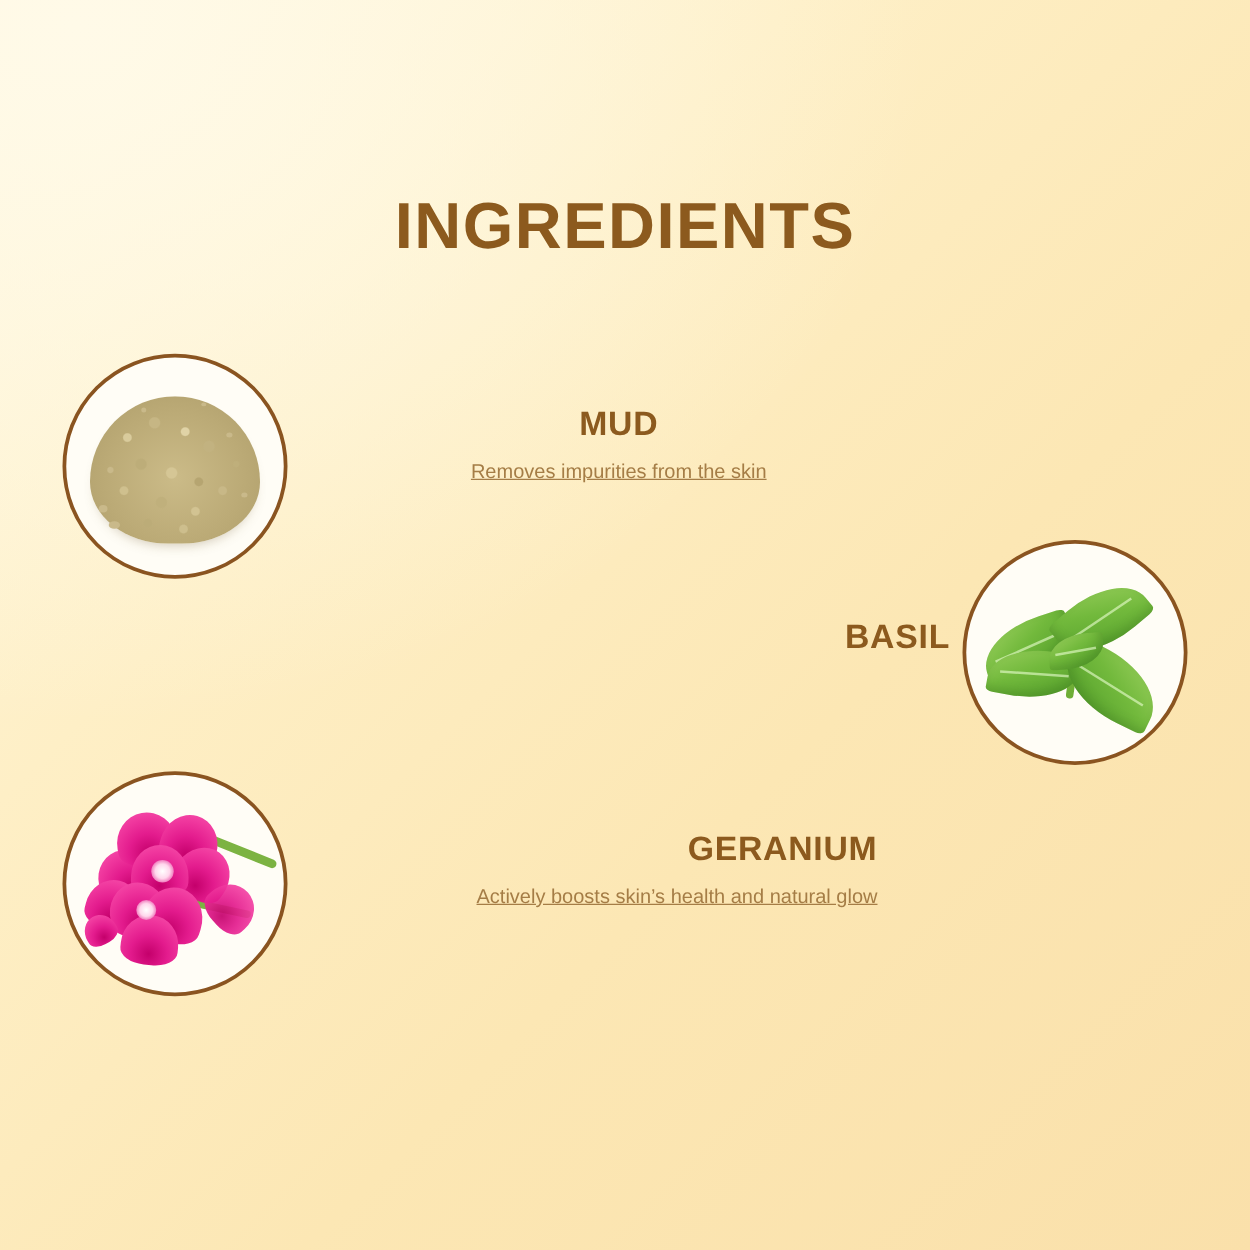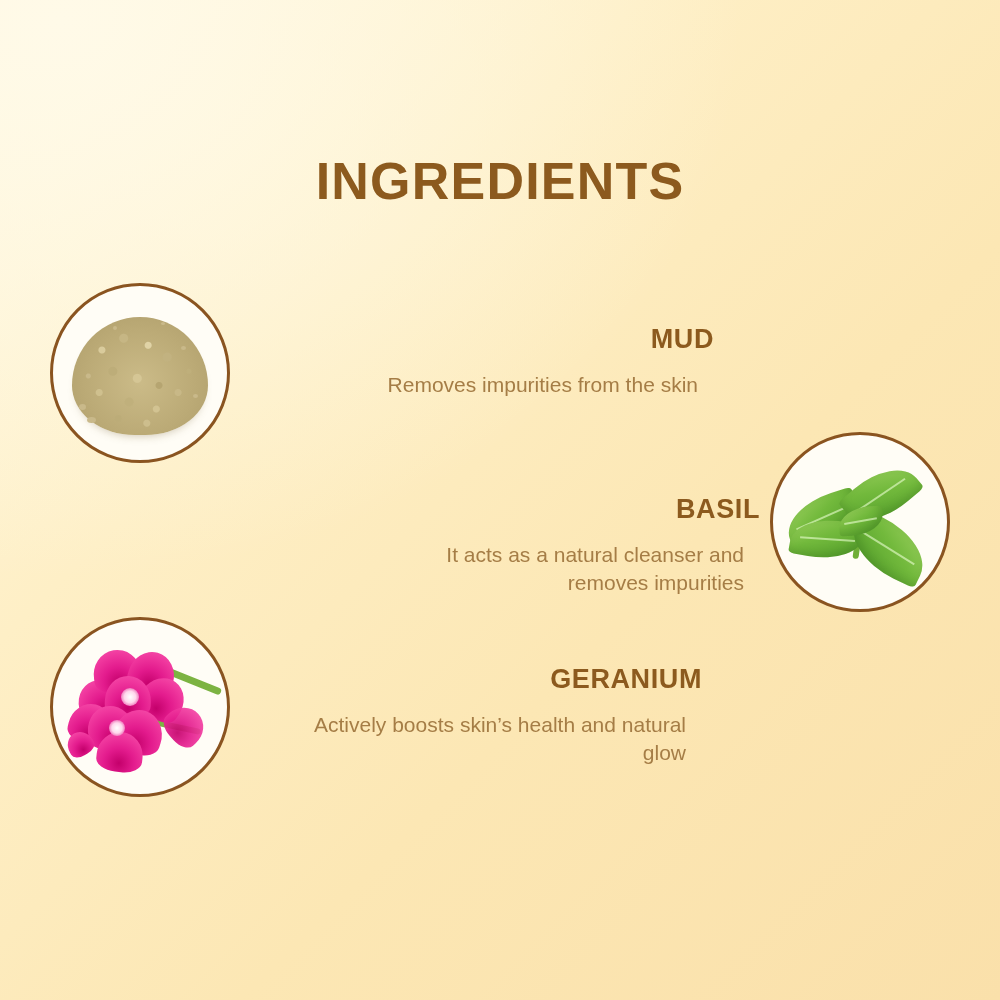--- a/index.html
+++ b/index.html
@@ -60,30 +60,31 @@
   .ing-text { position: absolute; }
   .ing-name {
     font-size: 27px;
     font-weight: bold;
     color: #8C5A1E;
     letter-spacing: 0.6px;
     line-height: 1.1;
     margin: 0 0 12px 0;
   }
   .ing-desc {
-    font-size: 21px;
+    font-size: 16px;
     color: #A57D46;
     line-height: 1.35;
-    margin: 16px;
+    margin: 0;
     font-weight: normal;
+    text-decoration: underline;
   }
 
   
   #mud-circle { left: 50px; top: 283px; }
-  #mud-text   { left: 244px; top: 325px; width: 470px; text-align: right; }
+  #mud-text   { left: 260px; top: 325px; width: 470px; text-align: center; }
 
   
   .mud-art {
     position: absolute;
     left: 50%;
     top: 52%;
     transform: translate(-50%, -50%);
     width: 136px;
     height: 118px;
     border-radius: 50% 50% 46% 46% / 58% 58% 42% 42%;
@@ -187,21 +188,20 @@
       <div class="stem" style="left:82px;top:86px;width:6px;height:38px;transform:rotate(8deg);"></div>
       <div class="leaf" style="left:12px;top:62px;width:74px;height:42px;transform:rotate(-18deg);"></div>
       <div class="leaf" style="left:18px;top:84px;width:72px;height:40px;transform:rotate(10deg);"></div>
       <div class="leaf" style="left:70px;top:38px;width:76px;height:44px;transform:rotate(-40deg) scaleX(-1);"></div>
       <div class="leaf" style="left:74px;top:88px;width:82px;height:50px;transform:rotate(26deg) scaleX(-1);"></div>
       <div class="leaf" style="left:66px;top:72px;width:44px;height:28px;transform:rotate(-4deg);"></div>
     </div>
   </div>
   <div class="ing-text" id="basil-text">
     <p class="ing-name">BASIL</p>
-    <p class="ing-desc">It acts as a natural cleanser and removes impurities</p>
   </div>
 
   <div class="ing-circle" id="geranium-circle">
     <div class="circle-inner">
       <div class="gstem" style="left:112px;top:58px;width:58px;height:7px;transform:rotate(22deg);"></div>
       <div class="gstem" style="left:100px;top:104px;width:48px;height:6px;transform:rotate(12deg);"></div>
 
       <div class="petal" style="left:24px;top:60px;width:46px;height:42px;transform:rotate(-34deg);"></div>
       <div class="petal" style="left:16px;top:84px;width:44px;height:40px;transform:rotate(14deg);"></div>
       <div class="petal" style="left:40px;top:30px;width:48px;height:42px;transform:rotate(-10deg);"></div>

